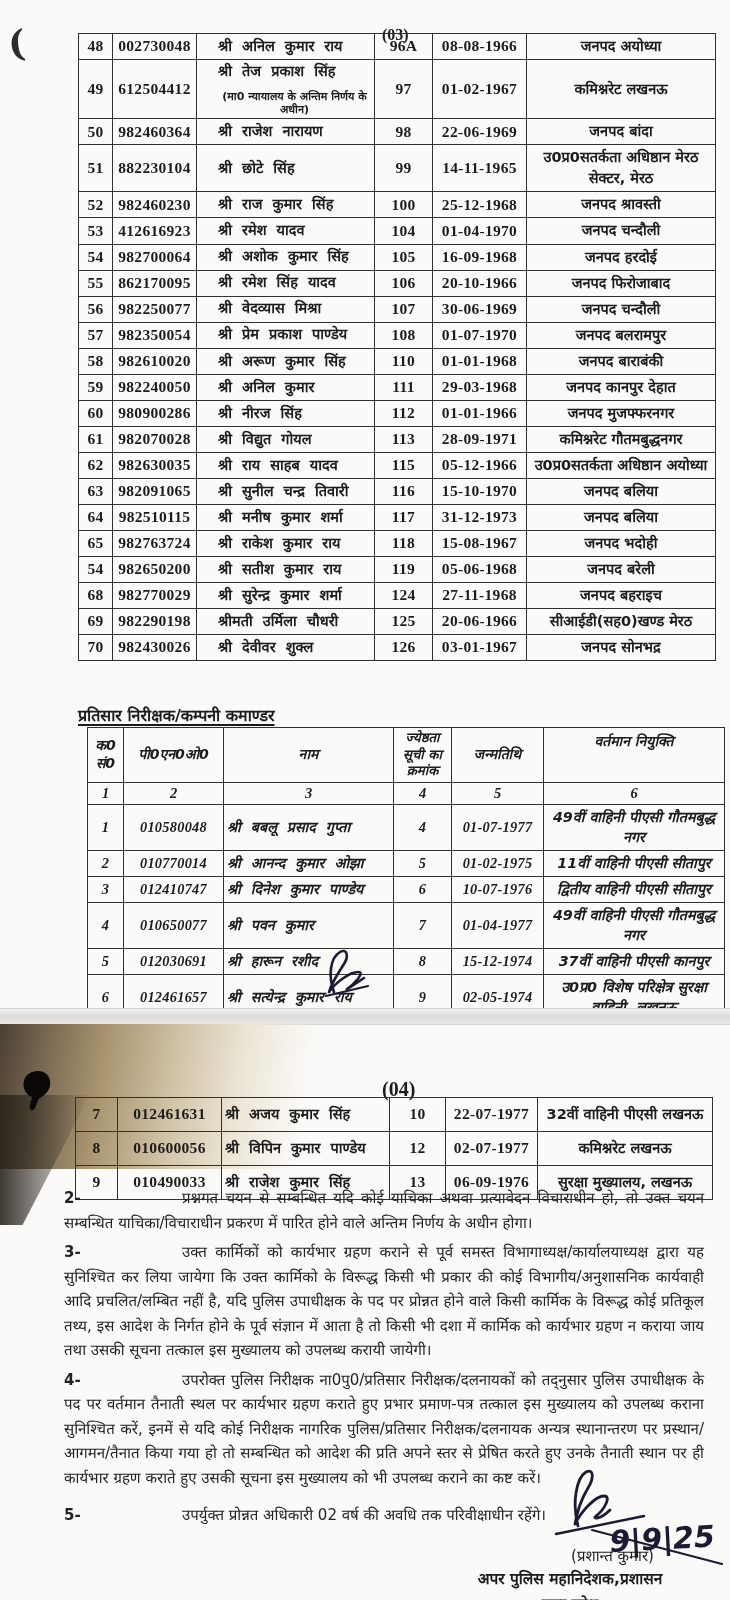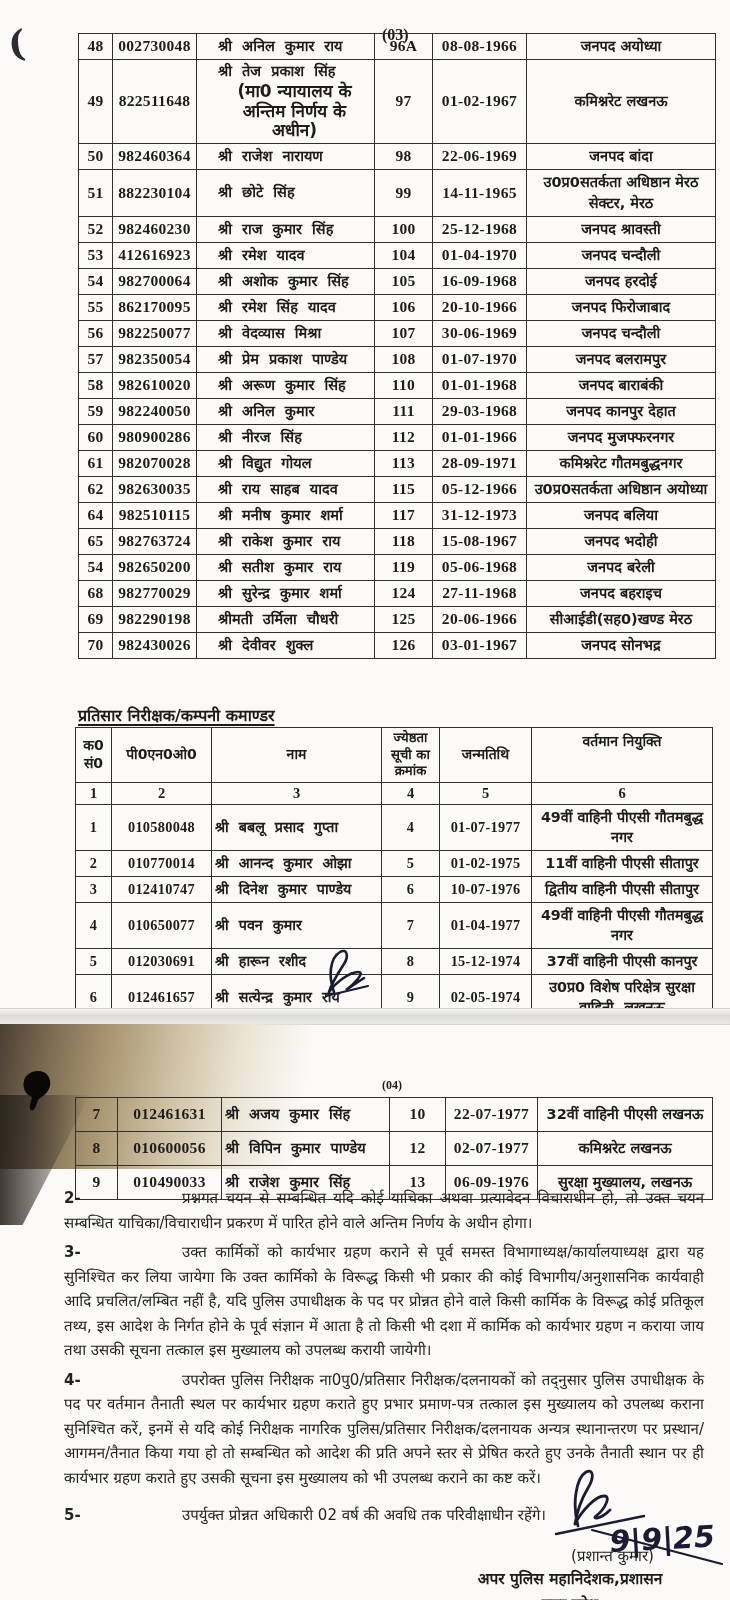--- a/index.html
+++ b/index.html
@@ -9,43 +9,43 @@
     font-family:"DejaVu Sans",sans-serif;
     color:#1d1c1a;
   }
   
   table{border-collapse:collapse;table-layout:fixed;background:transparent;}
   td,th{border:1.7px solid #33312d;vertical-align:middle;}
   td{font-size:14.5px;font-weight:700;text-align:center;padding:2px 3px;line-height:1.32;}
   th{font-size:14px;font-weight:700;text-align:center;padding:2px 2px;white-space:pre-line;line-height:1.25;}
   .col-sn,.col-pno,.col-listno,.col-dob{font-family:"Liberation Serif",serif;font-size:15.5px;letter-spacing:.3px;}
   .col-name{text-align:left;padding-left:21px;word-spacing:5px;}
-  .col-name .note{font-size:17px;font-weight:600;text-align:center;word-spacing:0;line-height:1.15;margin-top:1px;}
+  .col-name .note{font-size:11px;font-weight:600;text-align:center;word-spacing:0;line-height:1.15;margin-top:10px;}
   .col-posting{line-height:1.45;}
   
   .abs{position:absolute;}
   #pageno3{left:382px;top:26px;font-family:"Liberation Serif",serif;font-size:16px;font-weight:700;}
   #pen-mark{left:8px;top:22px;font-family:"DejaVu Serif",serif;font-size:36px;font-weight:700;color:#2c2c33;transform:rotate(-6deg);}
   #table1{left:78px;top:33px;width:637px;}
   #section-title{left:78px;top:704px;width:637px;font-size:16px;font-weight:700;
      text-decoration:underline;text-underline-offset:3px;text-decoration-thickness:1.6px;}
-  #table2{left:75px;top:727px;width:637px;}
+  #table2{left:87px;top:727px;width:637px;font-style:italic;}
   #table2 td{font-size:14.3px;padding:2px 3px;}
   #table2 .numrow td{font-family:"Liberation Serif",serif;font-size:14.5px;padding:1px;}
   #sig-mid{left:316px;top:946px;}
   #divider{left:0;top:1008px;width:730px;height:15px;
      background:linear-gradient(#f4f4f2 0%,#dddcda 45%,#e9e8e6 100%);
      border-top:1px solid #d3d2d0;border-bottom:1px solid #d8d7d5;}
   #corner-shadow{left:0;top:1024px;width:430px;height:145px;
      background:linear-gradient(99deg,#4a4033 0%,#7e6d54 12%,#a8946f 24%,#cfc2a5 40%,#ece5d6 55%,rgba(251,250,248,0) 70%);}
   #corner-shadow2{left:0;top:1095px;width:90px;height:130px;opacity:.9;
      background:linear-gradient(90deg,#2a241d 0%,rgba(42,36,29,0) 100%);
      clip-path:polygon(0 0,100% 0,25% 100%,0 100%);}
   #ink-blot{left:18px;top:1066px;}
-  #pageno4{left:382px;top:1078px;font-family:"Liberation Serif",serif;font-size:12px;font-weight:700;}
+  #pageno4{left:382px;top:1078px;font-family:"Liberation Serif",serif;font-size:20px;font-weight:700;}
   #table3{left:75px;top:1097px;width:637px;}
   #table3 td{padding:6px 3px;}
   
   #paras{left:64px;top:1186px;width:640px;}
   .para{position:relative;text-align:justify;font-size:15px;line-height:24.5px;text-indent:118px;
         font-weight:500;color:#232220;margin:0 0 5px 0;}
   .para .pnum{position:absolute;left:0;top:0;text-indent:0;font-weight:700;}
   .para.last{margin-top:13px;}
   
   #sig-bottom{left:552px;top:1464px;}
@@ -73,21 +73,21 @@
       <tr>
         <td class="col-sn">48</td>
         <td class="col-pno">002730048</td>
         <td class="col-name">श्री अनिल कुमार राय</td>
         <td class="col-listno">96A</td>
         <td class="col-dob">08-08-1966</td>
         <td class="col-posting">जनपद अयोध्या</td>
       </tr>
       <tr>
         <td class="col-sn">49</td>
-        <td class="col-pno">822511648</td>
+        <td class="col-pno">612504412</td>
         <td class="col-name">
           <div>श्री तेज प्रकाश सिंह</div>
           <div class="note">(मा0 न्यायालय के अन्तिम निर्णय के अधीन)</div>
         </td>
         <td class="col-listno">97</td>
         <td class="col-dob">01-02-1967</td>
         <td class="col-posting">कमिश्नरेट लखनऊ</td>
       </tr>
       <tr>
         <td class="col-sn">50</td>
@@ -185,20 +185,28 @@
         <td class="col-dob">28-09-1971</td>
         <td class="col-posting">कमिश्नरेट गौतमबुद्धनगर</td>
       </tr>
       <tr>
         <td class="col-sn">62</td>
         <td class="col-pno">982630035</td>
         <td class="col-name">श्री राय साहब यादव</td>
         <td class="col-listno">115</td>
         <td class="col-dob">05-12-1966</td>
         <td class="col-posting">उ0प्र0सतर्कता अधिष्ठान अयोध्या</td>
+      </tr>
+      <tr>
+        <td class="col-sn">63</td>
+        <td class="col-pno">982091065</td>
+        <td class="col-name">श्री सुनील चन्द्र तिवारी</td>
+        <td class="col-listno">116</td>
+        <td class="col-dob">15-10-1970</td>
+        <td class="col-posting">जनपद बलिया</td>
       </tr>
       <tr>
         <td class="col-sn">64</td>
         <td class="col-pno">982510115</td>
         <td class="col-name">श्री मनीष कुमार शर्मा</td>
         <td class="col-listno">117</td>
         <td class="col-dob">31-12-1973</td>
         <td class="col-posting">जनपद बलिया</td>
       </tr>
       <tr>

